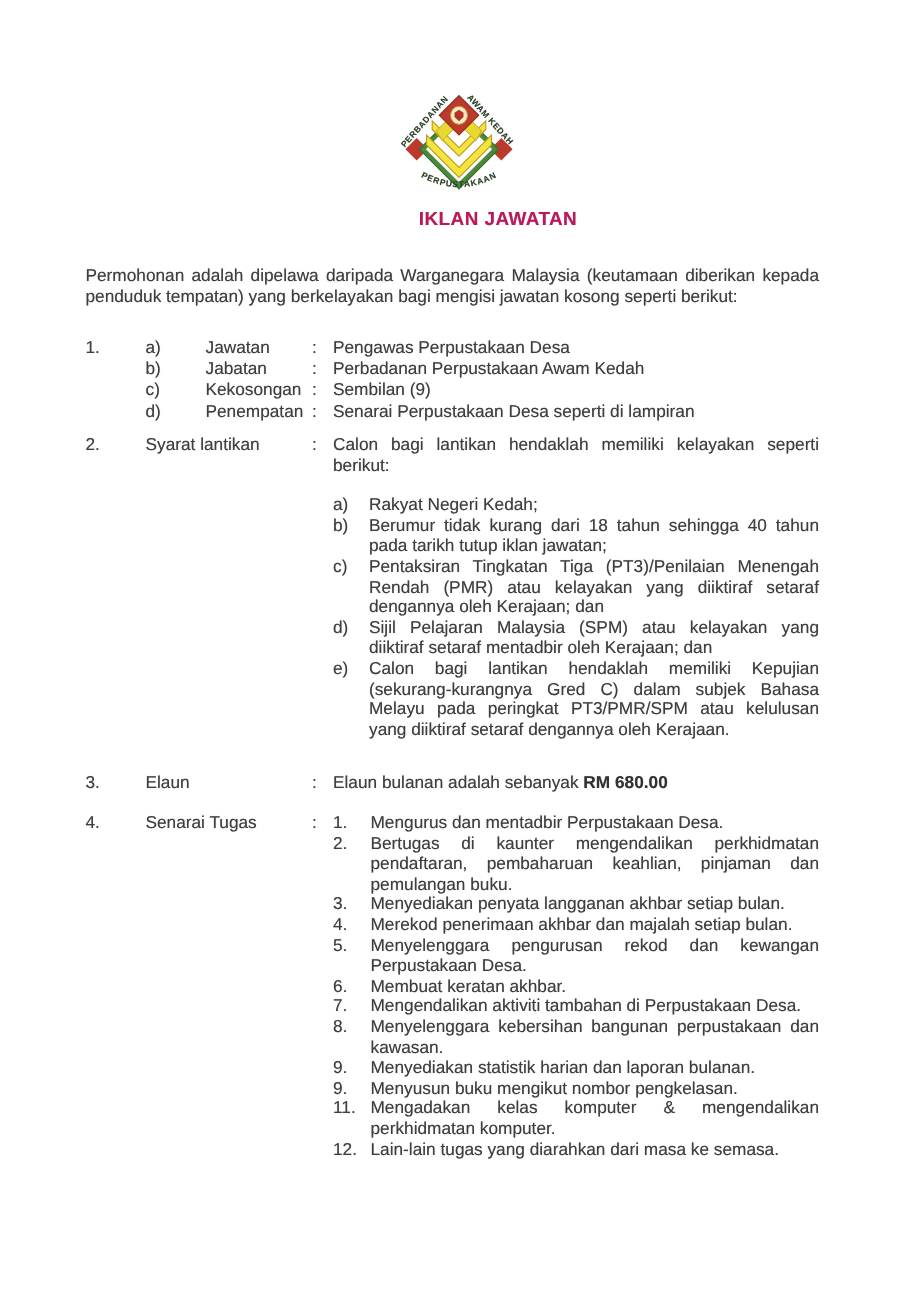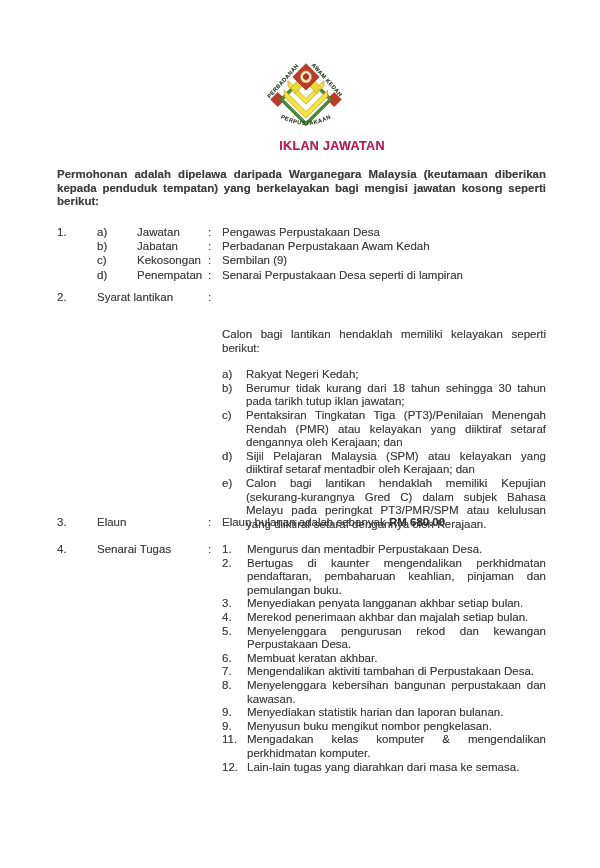--- a/index.html
+++ b/index.html
@@ -8,32 +8,31 @@
     font-family:"Liberation Sans","DejaVu Sans",sans-serif;
     font-size:11.5px;line-height:13.6px;color:#3e3e3e;
     text-shadow:0 0 .5px rgba(70,70,70,.55);
   }
   .logo{position:absolute;top:58px;left:259px;width:94px;height:81px;}
   .doc-title{
     position:absolute;top:140px;left:0;width:600px;text-align:center;
     font-weight:bold;font-size:12.6px;color:#be185d;letter-spacing:.3px;padding-left:32px;
   }
   .intro{
-    position:absolute;top:168px;left:57px;width:489px;
+    position:absolute;top:178px;left:57px;width:489px;
     text-align:justify;
-    font-weight:bold;
   }
   .section{position:absolute;left:57px;width:489px;}
   .s1{top:225px;}
   .s2{top:291px;}
   .s3{top:516px;}
   .s4{top:543px;}
   .row4{display:grid;grid-template-columns:40px 40px 71px 14px 1fr;line-height:14.2px;}
   .rowS{display:grid;grid-template-columns:40px 111px 14px 1fr;}
-  .lead{text-align:justify;margin-top:37px;}
+  .lead{text-align:justify;}
   .sublist{margin-top:13px;}
   .sub{display:grid;grid-template-columns:24px 1fr;margin-top:0;}
   .sub .t{text-align:justify;}
   .tasks .sub{grid-template-columns:25px 1fr;}
   .bold{font-weight:bold;color:#323232;}
   .colon{text-align:left;}
   svg text{font-family:"Liberation Sans","DejaVu Sans",sans-serif;}
 </style>
 </head>
 <body>
@@ -109,21 +108,21 @@
       <span class="colon">:</span>
       <div>
         <div class="lead">Calon bagi lantikan hendaklah memiliki kelayakan seperti berikut:</div>
         <div class="sublist">
           <div class="sub">
             <span>a)</span>
             <span class="t">Rakyat Negeri Kedah;</span>
           </div>
           <div class="sub">
             <span>b)</span>
-            <span class="t">Berumur tidak kurang dari 18 tahun sehingga 30 tahun pada tarikh tutup iklan jawatan;</span>
+            <span class="t">Berumur tidak kurang dari 18 tahun sehingga 40 tahun pada tarikh tutup iklan jawatan;</span>
           </div>
           <div class="sub">
             <span>c)</span>
             <span class="t">Pentaksiran Tingkatan Tiga (PT3)/Penilaian Menengah Rendah (PMR) atau kelayakan yang diiktiraf setaraf dengannya oleh Kerajaan; dan</span>
           </div>
           <div class="sub">
             <span>d)</span>
             <span class="t">Sijil Pelajaran Malaysia (SPM) atau kelayakan yang diiktiraf setaraf mentadbir oleh Kerajaan; dan</span>
           </div>
           <div class="sub">

